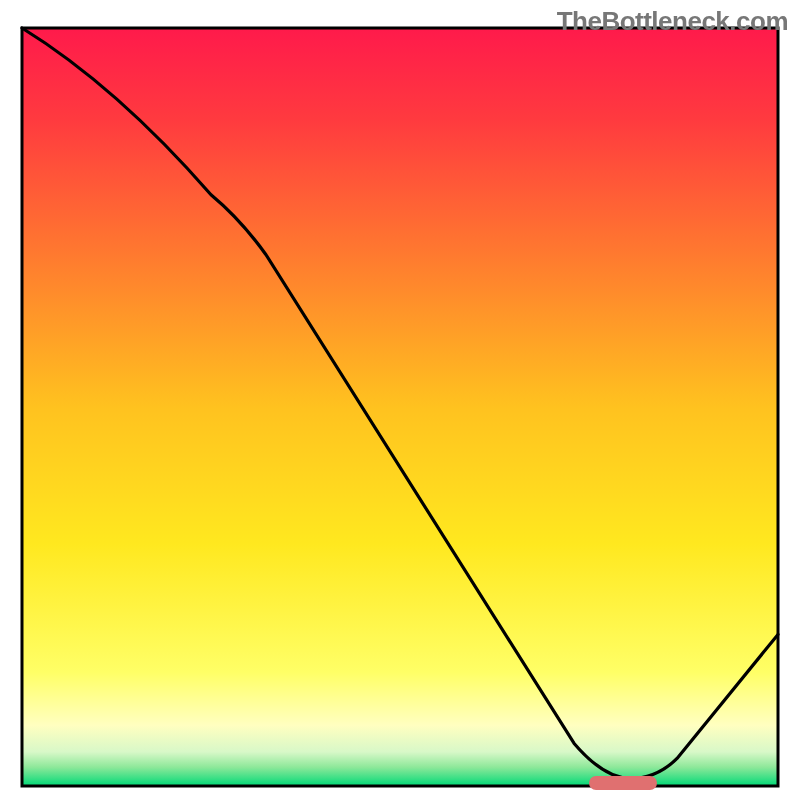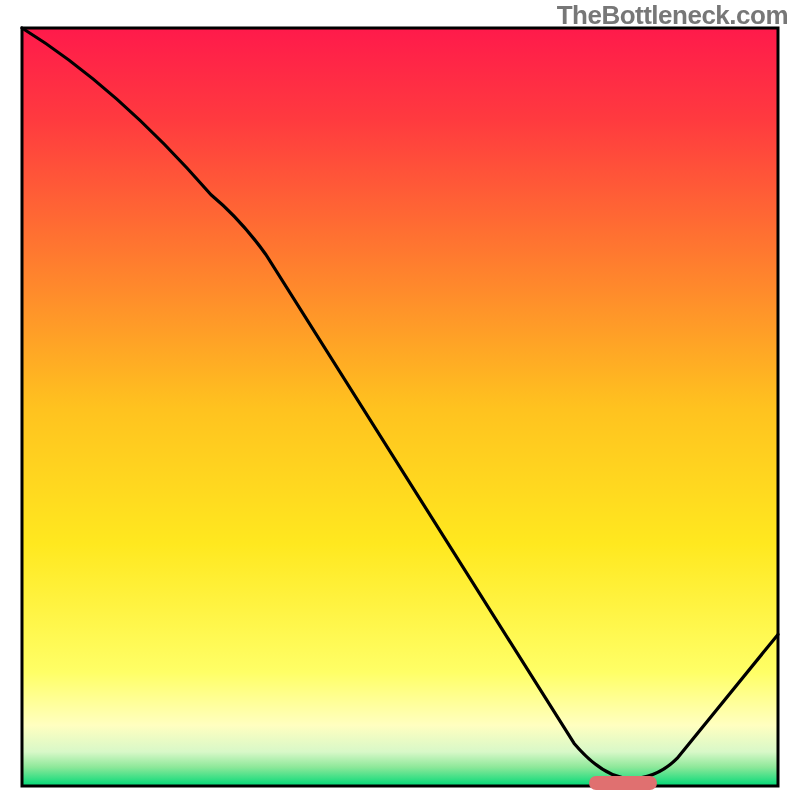--- a/index.html
+++ b/index.html
@@ -10,21 +10,21 @@
     background: #ffffff;
     overflow: hidden;
   }
   .container {
     position: relative;
     width: 800px;
     height: 800px;
   }
   .watermark {
     position: absolute;
-    top: 0;
+    top: 6px;
     right: 12px;
     font-family: Arial, Helvetica, sans-serif;
     font-size: 26px;
     font-weight: bold;
     color: #777777;
     letter-spacing: -0.5px;
     z-index: 3;
   }
   .optimal-marker {
     position: absolute;

